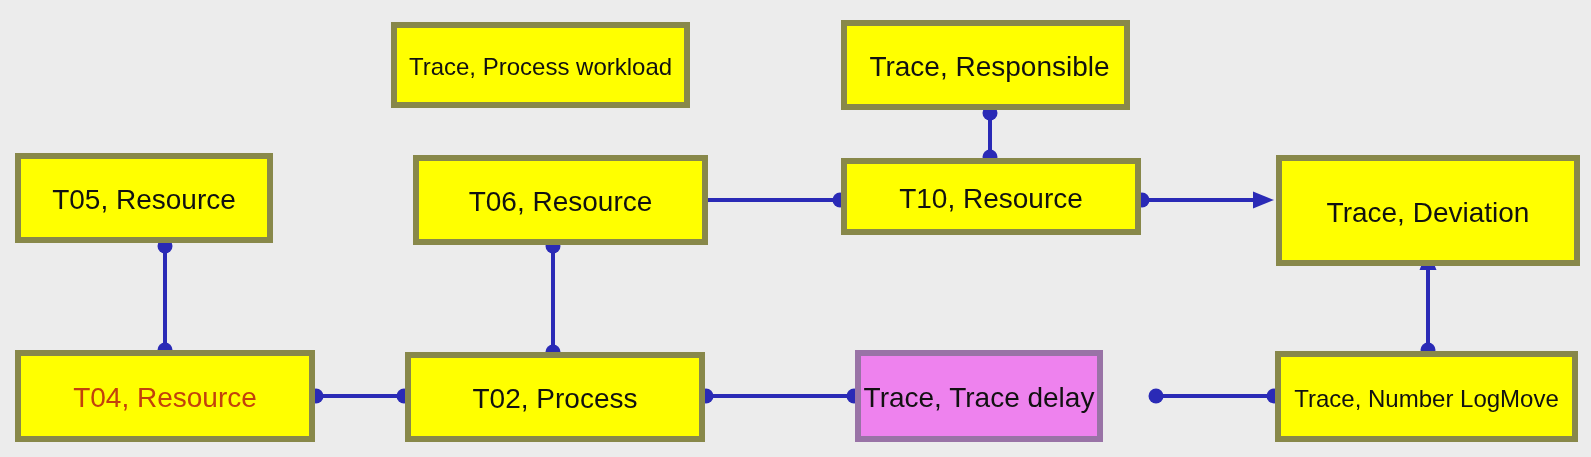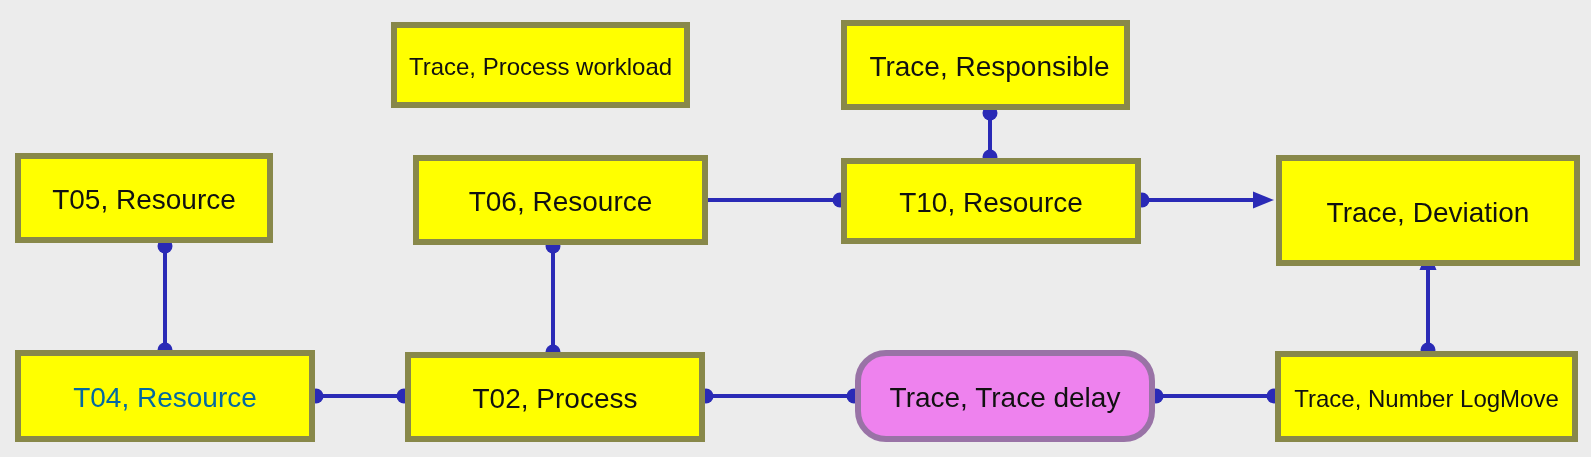--- a/index.html
+++ b/index.html
@@ -73,31 +73,31 @@
     </div>
     <div class="node" style="left: 841px; top: 20px; width: 289px; height: 90px; background: rgb(255, 255, 0); border-color: rgb(136, 136, 74); font-size: 28px; color: rgb(17, 17, 17); padding-left: 8px;">
       <span class="lbl">Trace, Responsible</span>
     </div>
     <div class="node" style="left: 15px; top: 153px; width: 258px; height: 90px; background: rgb(255, 255, 0); border-color: rgb(136, 136, 74); font-size: 28px; color: rgb(17, 17, 17);">
       <span class="lbl">T05, Resource</span>
     </div>
     <div class="node" style="left: 405px; top: 155px; width: 295px; height: 90px; background: rgb(255, 255, 0); border-color: rgb(136, 136, 74); font-size: 28px; color: rgb(17, 17, 17); margin-left: 8px;">
       <span class="lbl">T06, Resource</span>
     </div>
-    <div class="node" style="left: 841px; top: 158px; width: 300px; height: 86px; background: rgb(255, 255, 0); border-color: rgb(136, 136, 74); font-size: 28px; color: rgb(17, 17, 17);">
+    <div class="node" style="left: 841px; top: 158px; width: 300px; height: 77px; background: rgb(255, 255, 0); border-color: rgb(136, 136, 74); font-size: 28px; color: rgb(17, 17, 17);">
       <span class="lbl">T10, Resource</span>
     </div>
     <div class="node" style="left: 1276px; top: 155px; width: 304px; height: 111px; background: rgb(255, 255, 0); border-color: rgb(136, 136, 74); font-size: 28px; color: rgb(17, 17, 17);">
       <span class="lbl">Trace, Deviation</span>
     </div>
-    <div class="node" style="left: 15px; top: 350px; width: 300px; height: 92px; background: rgb(255, 255, 0); border-color: rgb(136, 136, 74); font-size: 28px; color: #0369a1;">
+    <div class="node" style="left: 15px; top: 350px; width: 300px; height: 92px; background: rgb(255, 255, 0); border-color: rgb(136, 136, 74); font-size: 28px; color: #c2410c;">
       <span class="lbl">T04, Resource</span>
     </div>
     <div class="node" style="left: 405px; top: 352px; width: 300px; height: 90px; background: rgb(255, 255, 0); border-color: rgb(136, 136, 74); font-size: 28px; color: rgb(17, 17, 17);">
       <span class="lbl">T02, Process</span>
     </div>
-    <div class="node" style="left: 855px; top: 350px; width: 300px; height: 92px; background: rgb(238, 130, 238); border-color: rgb(153, 115, 166); font-size: 28px; color: rgb(17, 17, 17); border-radius: 31px;">
+    <div class="node" style="left: 855px; top: 350px; width: 248px; height: 92px; background: rgb(238, 130, 238); border-color: rgb(153, 115, 166); font-size: 28px; color: rgb(17, 17, 17);">
       <span class="lbl">Trace, Trace delay</span>
     </div>
     <div class="node" style="left: 1275px; top: 351px; width: 303px; height: 91px; background: rgb(255, 255, 0); border-color: rgb(136, 136, 74); font-size: 24px; color: rgb(17, 17, 17);">
       <span class="lbl">Trace, Number LogMove</span>
     </div>
   </div>
 
 </body></html>

